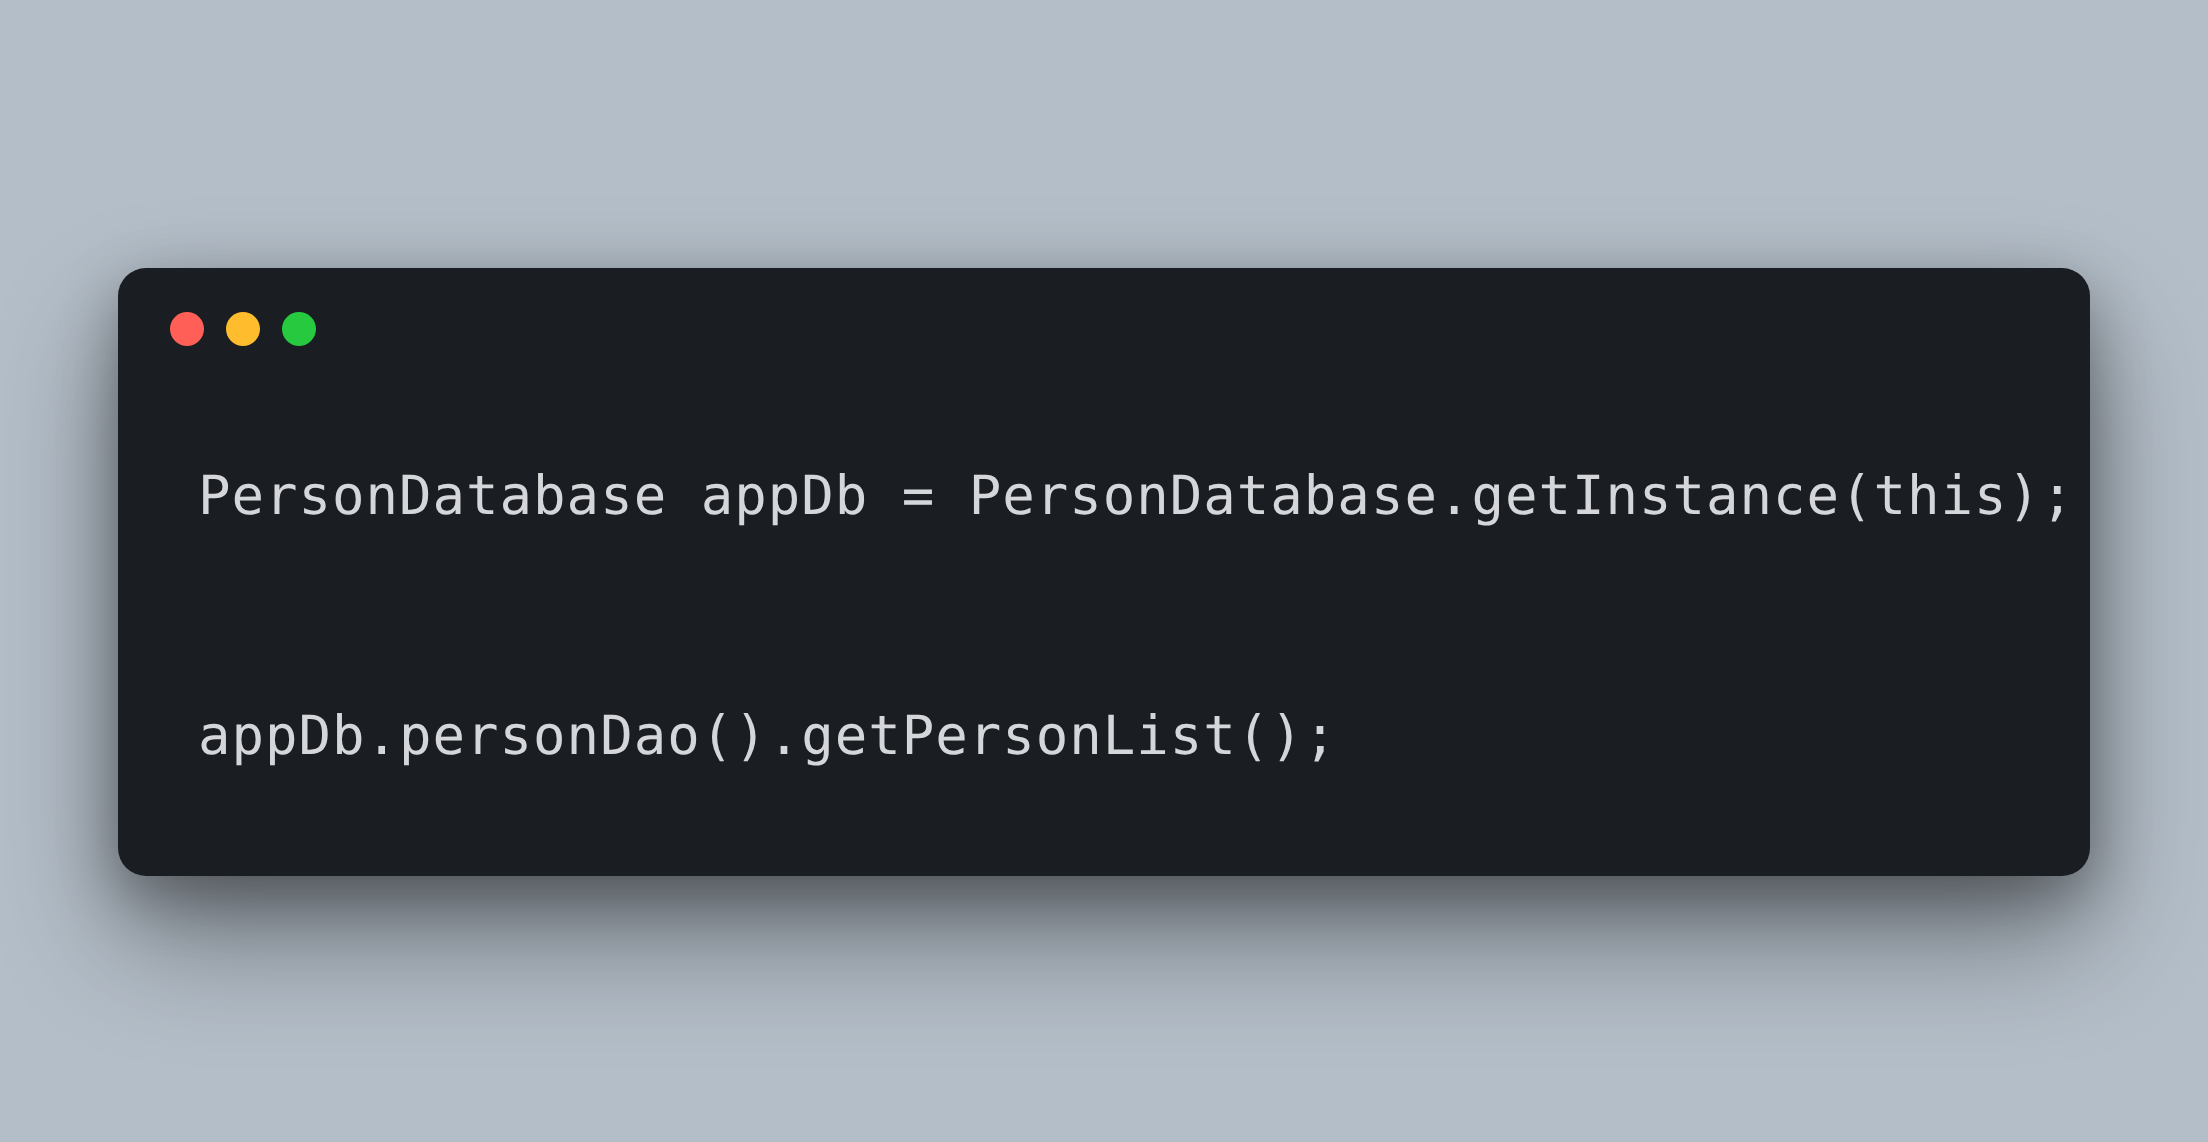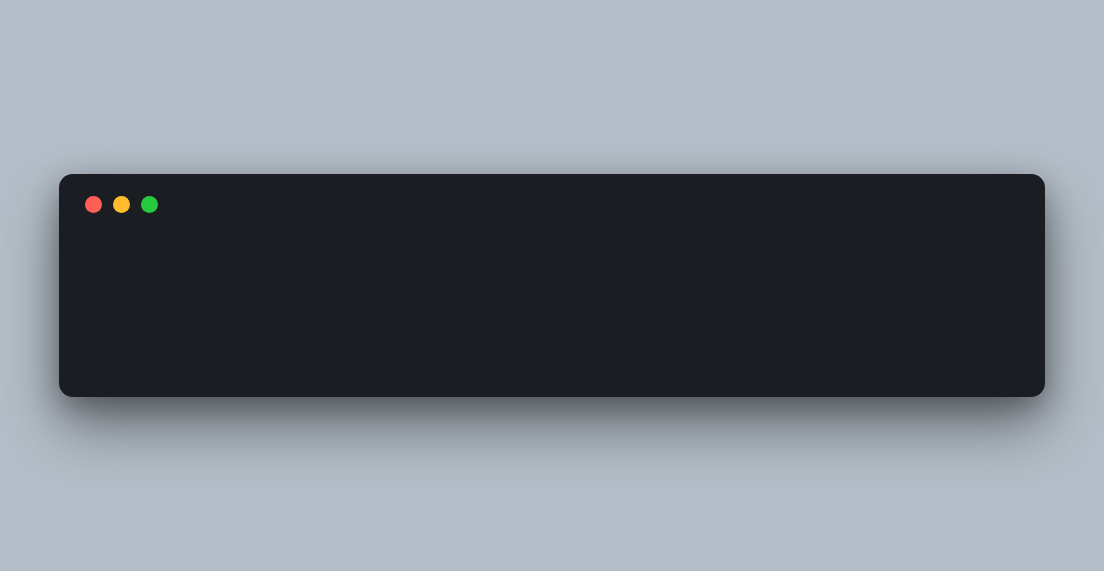--- a/index.html
+++ b/index.html
@@ -56,15 +56,17 @@
 </head>
 <body>
 
 <div class="window">
   <div class="titlebar">
     <div class="dot red" title="close"></div>
     <div class="dot yellow" title="minimize"></div>
     <div class="dot green" title="maximize"></div>
   </div>
   <div class="code-area">
+    <div class="code-line">PersonDatabase appDb = PersonDatabase.getInstance(this);</div>
     <div class="spacer"></div>
+    <div class="code-line">appDb.personDao().getPersonList();</div>
   </div>
 </div>
 
 </body></html>

